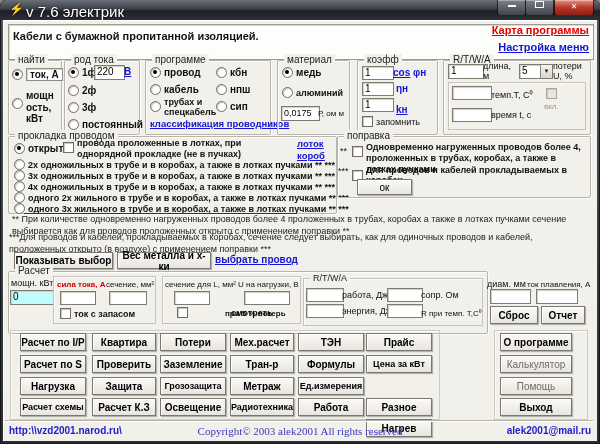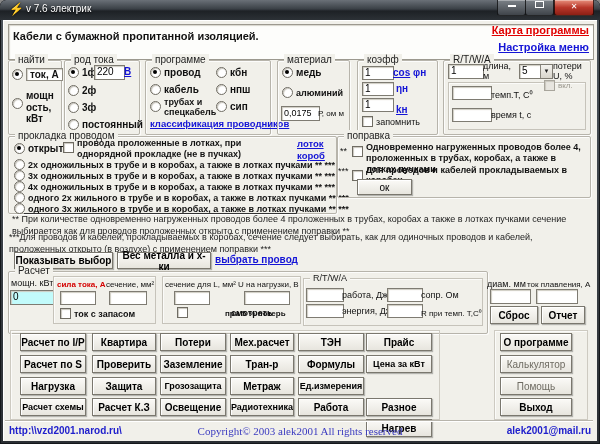--- a/index.html
+++ b/index.html
@@ -3,21 +3,21 @@
 <meta charset="utf-8">
 <style>
   html,body{margin:0;padding:0;background:#888;}
   #win{position:relative;width:600px;height:444px;font-family:"Liberation Sans",sans-serif;
        background:linear-gradient(#4d545b,#2a2e33);border-radius:6px 6px 0 0;overflow:hidden;
        box-shadow:0 0 0 1px #14171a inset;}
   
   .titlebar{position:absolute;left:0;top:0;width:100%;height:20px;
             background:linear-gradient(#6a7077 0%,#3a4046 45%,#1d2125 55%,#2c3136 100%);
             border-radius:6px 6px 0 0;}
-  .title-text{position:absolute;left:26px;top:3px;color:#fff;font-size:10px;text-shadow:0 1px 2px #000;}
+  .title-text{position:absolute;left:26px;top:3px;color:#fff;font-size:15px;text-shadow:0 1px 2px #000;}
   .app-icon{position:absolute;left:9px;top:2px;color:#ffd000;font-size:12px;text-shadow:0 0 2px #000;}
   .winbtn{position:absolute;top:0;height:15px;border:1px solid rgba(0,0,0,.7);border-top:none;
           border-radius:0 0 3px 3px;box-shadow:inset 0 1px 0 rgba(255,255,255,.35);
           color:#fff;font-size:8px;line-height:14px;text-align:center;}
   .winbtn.min{right:74px;width:27px;background:linear-gradient(#7b8187,#3f444a);}
   .winbtn.max{right:46px;width:27px;background:linear-gradient(#7b8187,#3f444a);}
   .winbtn.close{right:6px;width:38px;background:linear-gradient(#e88f7c,#b8372a 50%,#8c1f15);}
   .glyph-min{display:inline-block;width:8px;height:2px;background:#fff;margin-bottom:2px;}
   .glyph-max{display:inline-block;width:7px;height:5px;border:1px solid #fff;margin-bottom:1px;}
   
@@ -183,21 +183,21 @@
     <div class="txt" style="left:445px;top:44px;width:30px;height:13px;">1</div>
     <span class="abs sm nb" style="left:480px;top:42px;width:34px;line-height:1.1;">длина, м</span>
     <div class="ddl" style="left:516px;top:44px;width:28px;height:13px;">
       <span>5</span>
       <span class="arrow">▼</span>
     </div>
     <span class="abs sm nb" style="left:550px;top:42px;width:34px;line-height:1.1;">потери U, %</span>
     <div class="panel" style="left:445px;top:62px;width:136px;height:46px;"></div>
     <div class="txt" style="left:449px;top:66px;width:34px;height:12px;"></div>
     <span class="abs sm nb" style="left:488px;top:68px;">темп.Т, С⁰</span>
-    <div class="row" style="left:541px;top:60px;">
+    <div class="row" style="left:541px;top:68px;flex-direction:column;">
       <span class="cb dis"></span>
       <span class="xs nb" style="color:#9a978e;">вкл.</span>
     </div>
     <div class="txt" style="left:449px;top:88px;width:34px;height:12px;"></div>
     <span class="abs sm nb" style="left:488px;top:90px;">время t, с</span>
 
     <div class="grp" style="left:5px;top:116px;width:327px;height:76px;">
       <span class="cap">прокладка проводом</span>
     </div>
     <div class="row" style="left:11px;top:123px;">

